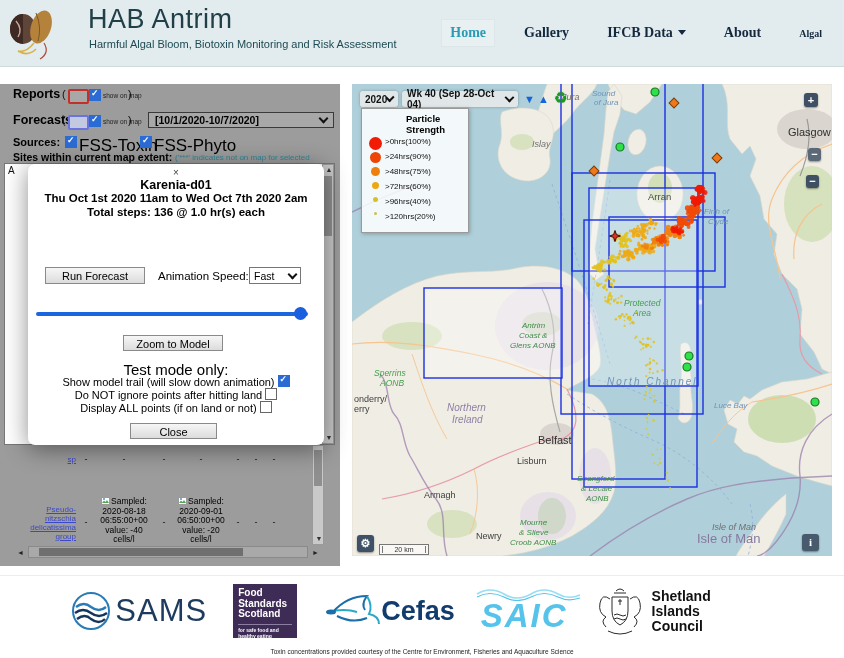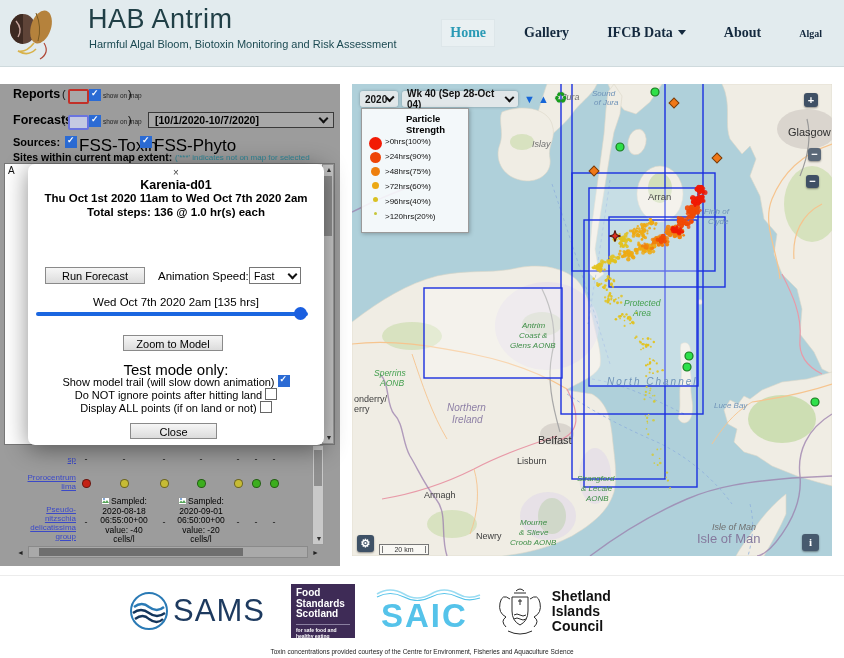--- a/index.html
+++ b/index.html
@@ -103,29 +103,29 @@
   .pl-dot{border-radius:50%;}
   .pl-lbl{font-size:8px;color:#111;margin-left:3px;}
   .sq-btn{position:absolute;border-radius:3px;color:#fff;text-align:center;cursor:pointer;
       font-weight:bold;box-shadow:0 1px 2px rgba(0,0,0,.4);}
   .scalebar{position:absolute;left:27px;top:460px;width:50px;height:11px;background:rgba(255,255,255,.6);
       border:1px solid #777;box-sizing:border-box;font-size:7px;color:#333;text-align:center;line-height:9px;}
   .scalebar::before,.scalebar::after{content:"";position:absolute;top:1px;bottom:1px;width:1px;background:#777;}
   .scalebar::before{left:2px;}.scalebar::after{right:2px;}
   
   .footer{position:absolute;left:0;top:575px;width:844px;height:83px;background:#fff;border-top:1px solid #ececec;}
-  .logos{position:absolute;left:0;top:8px;width:740px;display:flex;justify-content:center;align-items:center;gap:26px;}
+  .logos{position:absolute;left:0;top:8px;width:740px;display:flex;justify-content:center;align-items:center;gap:26px;padding-left:21px;}
   .sams-wrap{display:flex;align-items:center;gap:4px;}
   .sams-txt{font-size:31px;color:#1d3a5f;letter-spacing:1px;}
   .fss-box{width:64px;height:54px;background:#3e2b56;color:#fff;padding:4px 5px;box-sizing:border-box;}
   .fss-l{font-size:10px;font-weight:bold;line-height:10.5px;}
   .fss-s{font-size:5px;margin-top:4px;border-top:1px solid #8a7fa0;padding-top:2px;line-height:6px;font-weight:bold;}
   .cefas-wrap{display:flex;align-items:center;}
   .cefas-txt{font-size:27px;font-weight:bold;color:#123c6e;}
-  .saic-wrap{position:relative;padding-top:10px;}
+  .saic-wrap{position:relative;padding-top:10px;font-style:italic;}
   .saic-txt{font-size:33px;font-weight:bold;color:#55c3ea;letter-spacing:2px;}
   .saic-waves{position:absolute;left:-6px;top:0px;}
   .shet-wrap{display:flex;align-items:center;gap:6px;}
   .shet-txt{font-size:14px;font-weight:bold;color:#111;line-height:15px;}
   .caption{position:absolute;left:0;right:0;top:72px;text-align:center;font-size:6.5px;color:#222;}
 </style>
 </head>
 <body>
 
 <div class="page">
@@ -196,35 +196,20 @@
         <div class="tname" style="top:2px;">sp</div>
         <div class="tcell tc1" style="top:1px;">-</div>
         <div class="tcell tc2" style="top:1px;">-</div>
         <div class="tcell tc3" style="top:1px;">-</div>
         <div class="tcell tc4" style="top:1px;">-</div>
         <div class="tcell tc5" style="top:1px;">-</div>
         <div class="tcell tc6" style="top:1px;">-</div>
         <div class="tcell tc7" style="top:1px;">-</div>
       </div>
 
-      <div class="trow" style="top:24px;height:28px;">
-        <div class="tname" style="top:4px;">
-          <span>Prorocentrum</span><br>
-          <span>lima</span>
-        </div>
-        <div class="dotrow" id="plima-dots">
-            <span class="sdot" style="left: 82px; top: 0px; background: rgb(195, 33, 20);"></span>
-            <span class="sdot" style="left: 120px; top: 0px; background: rgb(198, 187, 53);"></span>
-            <span class="sdot" style="left: 160px; top: 0px; background: rgb(198, 187, 53);"></span>
-            <span class="sdot" style="left: 197px; top: 0px; background: rgb(60, 174, 30);"></span>
-            <span class="sdot" style="left: 234px; top: 0px; background: rgb(198, 187, 53);"></span>
-            <span class="sdot" style="left: 252px; top: 0px; background: rgb(60, 174, 30);"></span>
-            <span class="sdot" style="left: 270px; top: 0px; background: rgb(60, 174, 30);"></span>
-          </div>
-      </div>
 
       <div class="trow" style="top:52px;height:48px;">
         <div class="tname" style="top:8px;">
           <span>Pseudo-</span><br>
           <span>nitzschia</span><br>
           <span>delicatissima</span><br>
           <span>group</span>
         </div>
         <div class="tcell tc1" style="top:20px;">-</div>
         <div class="tcell tc2 sample" style="top:0px;">
@@ -273,21 +258,20 @@
     <div class="m-line m-title">Karenia-d01</div>
     <div class="m-line m-range">Thu Oct 1st 2020 11am to Wed Oct 7th 2020 2am</div>
     <div class="m-line m-steps">Total steps: 136 @ 1.0 hr(s) each</div>
     <div class="btn m-run">Run Forecast</div>
     <div class="m-anim-lbl">Animation Speed:</div>
     <div class="m-anim-sel">
       <span>Fast</span>
         <span style="flex:1"></span>
         <span class="chev"></span>
     </div>
-    <div class="m-slider-lbl">Wed Oct 7th 2020 2am [135 hrs]</div>
     <div class="m-track"></div>
     <div class="m-thumb"></div>
     <div class="btn m-zoom">Zoom to Model</div>
     <div class="m-test">Test mode only:</div>
     <div class="m-opt" style="top:211px;">
       <span>Show model trail (will slow down animation)</span> <span class="cb on"></span>
     </div>
     <div class="m-opt" style="top:224px;">
       <span>Do NOT ignore points after hitting land</span> <span class="cb"></span>
     </div>
@@ -1039,20 +1023,30 @@
           <path d="M6,28 q8,-6 14,0 q8,6 14,0" fill="none" stroke="#14365c" stroke-width="2.4"></path>
         </svg>
         <span class="sams-txt">SAMS</span>
       </div>
       <div class="fss-box">
         <div class="fss-l">Food</div>
         <div class="fss-l">Standards</div>
         <div class="fss-l">Scotland</div>
         <div class="fss-s">for safe food and healthy eating</div>
       </div>
+      <div class="cefas-wrap">
+        <svg width="58" height="42" viewBox="0 0 58 42">
+          <path d="M4,22 q18,-4 30,0" fill="none" stroke="#2aa8c8" stroke-width="2"></path>
+          <path d="M10,22 q14,-16 34,-16 q-6,8 -2,14" fill="none" stroke="#1b6ea8" stroke-width="2"></path>
+          <path d="M44,6 q6,10 2,18 q10,2 10,10" fill="none" stroke="#2aa8c8" stroke-width="2"></path>
+          <path d="M14,26 q16,8 30,2" fill="none" stroke="#1b6ea8" stroke-width="2"></path>
+          <ellipse cx="8" cy="22" rx="5" ry="2.5" fill="#1b6ea8"></ellipse>
+        </svg>
+        <span class="cefas-txt">Cefas</span>
+      </div>
       <div class="saic-wrap">
         <svg class="saic-waves" width="108" height="14" viewBox="0 0 108 14">
           <path d="M2,7 q13,-8 27,0 q13,8 27,0 q13,-8 27,0 q10,6 22,1" fill="none" stroke="#9adcf2" stroke-width="1.6"></path>
           <path d="M2,10 q13,-7 27,0 q13,7 27,0 q13,-7 27,0 q10,5 22,1" fill="none" stroke="#55c3ea" stroke-width="1.2"></path>
         </svg>
         <div class="saic-txt">SAIC</div>
       </div>
       <div class="shet-wrap">
         <svg width="52" height="52" viewBox="0 0 52 52">
           <g fill="none" stroke="#2a2a2a" stroke-width="1">

